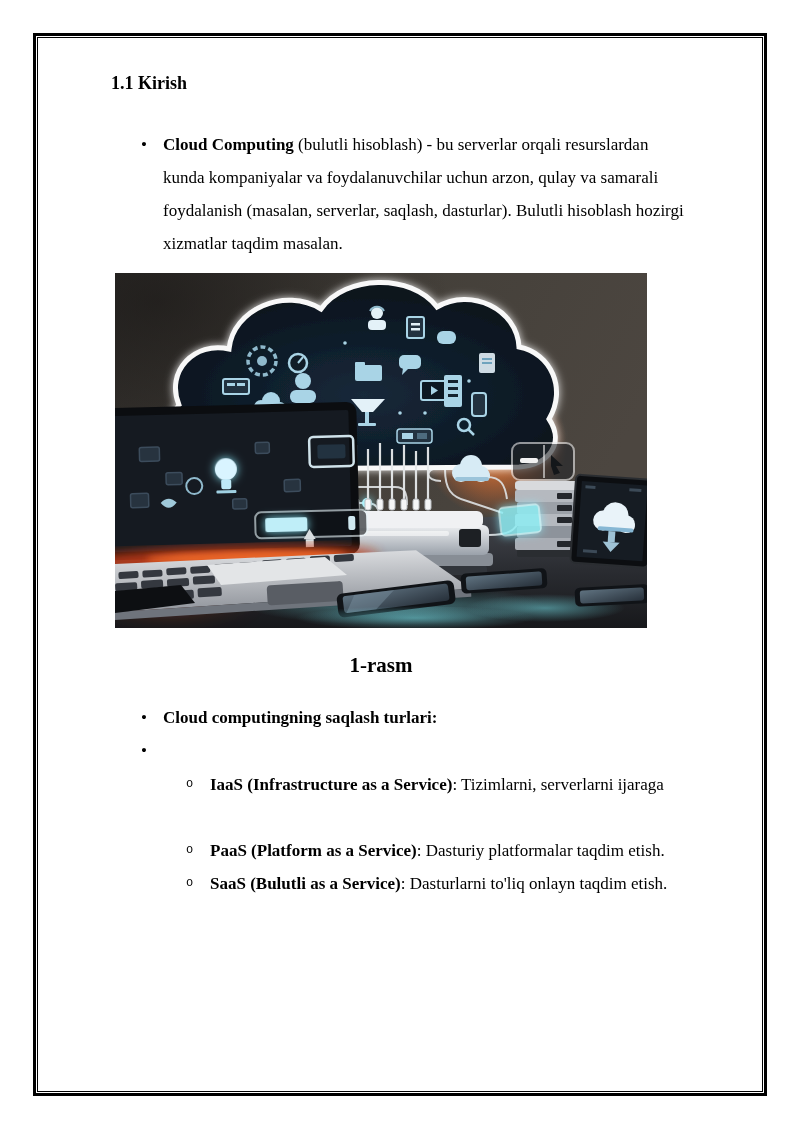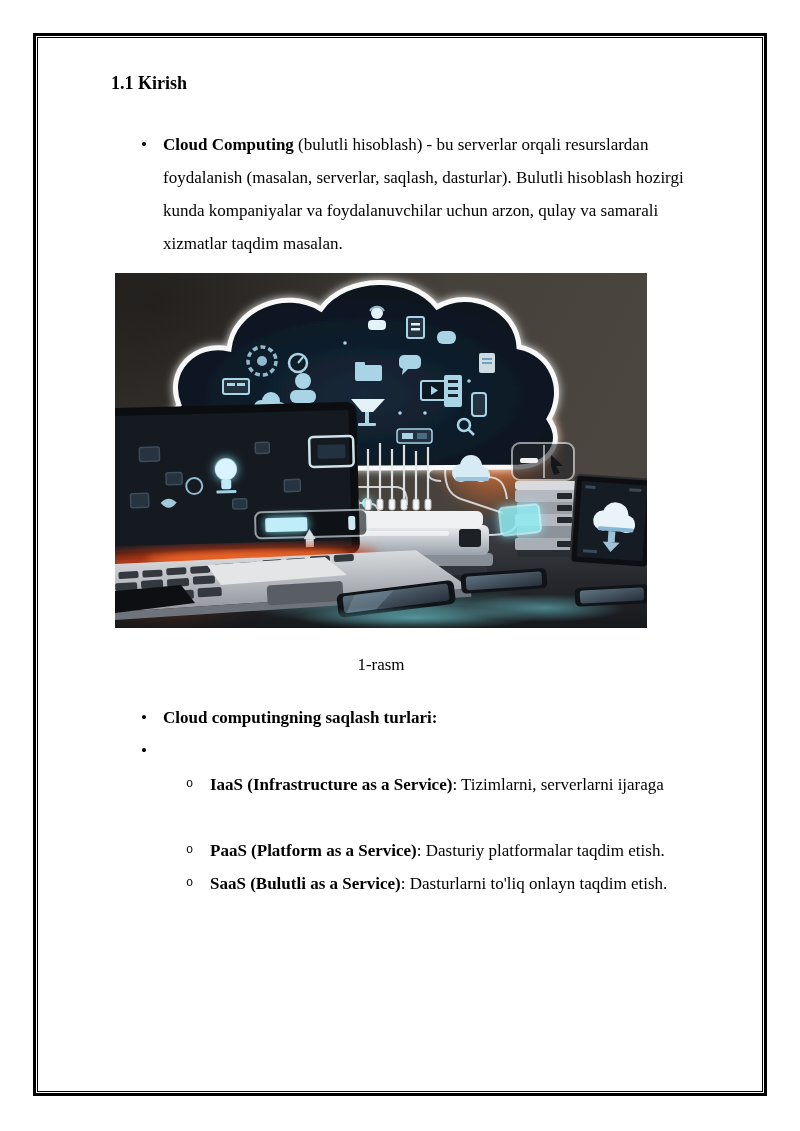--- a/index.html
+++ b/index.html
@@ -7,40 +7,40 @@
        font-family:"Liberation Serif", serif;color:#000;}
   .frame-outer{position:absolute;left:33px;top:33px;width:734px;height:1063px;
        border:3px solid #000;box-sizing:border-box;}
   .frame-inner{position:absolute;inset:1px;border:1px solid #000;}
   .abs{position:absolute;white-space:nowrap;}
   .heading{font-size:18px;font-weight:bold;line-height:26px;}
   .body-txt{font-size:17px;line-height:33px;}
   .marker{font-size:17px;line-height:33px;}
   .sub-marker{font-family:"Liberation Mono", monospace;font-size:12px;line-height:33px;}
   .b{font-weight:bold;}
-  .caption{font-size:17px;line-height:22px;text-align:center;white-space:nowrap;}
+  .caption{font-size:21px;line-height:22px;text-align:center;white-space:nowrap;font-weight:bold;}
   .fig{position:absolute;left:115px;top:273px;width:532px;height:355px;}
   svg{display:block;}
 </style>
 </head>
 <body>
 
 <div>
 
   <div class="frame-outer">
     <div class="frame-inner"></div>
   </div>
 
   <div class="abs heading" style="left:111px;top:70px">1.1 Kirish</div>
 
   <div class="abs marker" style="left:141px;top:128px">•</div>
   <div class="abs body-txt" style="left:163px;top:128px">
     <div><span class="b">Cloud Computing</span><span> (bulutli hisoblash) - bu serverlar orqali resurslardan</span></div>
+    <div>kunda kompaniyalar va foydalanuvchilar uchun arzon, qulay va samarali</div>
     <div>foydalanish (masalan, serverlar, saqlash, dasturlar). Bulutli hisoblash hozirgi</div>
-    <div>kunda kompaniyalar va foydalanuvchilar uchun arzon, qulay va samarali</div>
     <div>xizmatlar taqdim masalan.</div>
   </div>
 
   <div class="fig">
   <svg viewBox="0 0 532 355" width="532" height="355">
     <defs>
       <linearGradient id="wall" x1="0" y1="0" x2="1" y2="0.35">
         <stop offset="0" stop-color="#322f2c"></stop>
             <stop offset="0.45" stop-color="#433f39"></stop>
             <stop offset="1" stop-color="#4c4640"></stop>

